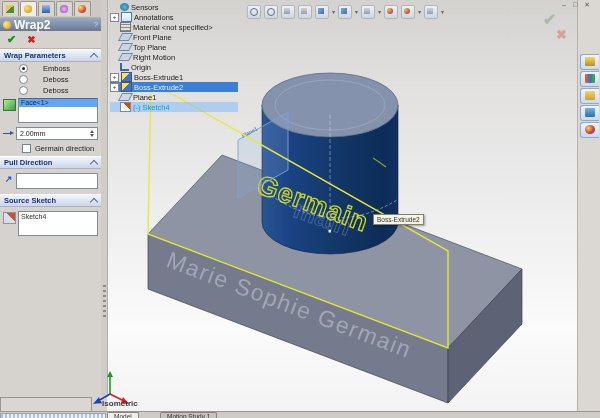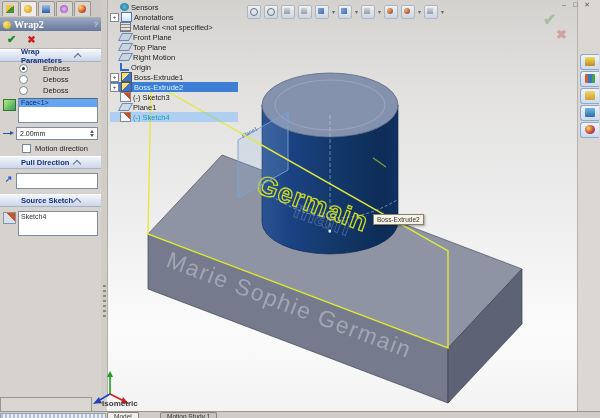--- a/index.html
+++ b/index.html
@@ -46,28 +46,28 @@
   .pm-tabs{height:16px;background:#ccc9c4;border-bottom:1px solid #b3afa9;display:flex;gap:1px;padding:1px 0 0 2px;}
   .pm-tab{width:15px;height:14px;border:1px solid #9b978f;border-bottom:none;background:#d9d6d1;position:relative;border-radius:2px 2px 0 0;}
   .pm-tab.active{background:#f0ede8;}
   .pm-tab i{position:absolute;left:3px;top:3px;width:8px;height:8px;display:block;}
   .pt-tree i{background:linear-gradient(135deg,#f0c840 50%,#4a8c3a 50%);}
   .pt-prop i{background:radial-gradient(circle at 35% 35%,#ffe070,#c89018);border-radius:50%;}
   .pt-conf i{background:linear-gradient(#9cc0ea,#2e5ea6);}
   .pt-dimx i{background:radial-gradient(circle at 50% 50%,#e8c0f0,#9040b8);border-radius:50%;}
   .pt-disp i{border-radius:50%;background:radial-gradient(circle at 30% 30%,#f8e060,#e05030 60%,#2848a0);}
   .pm-title{height:13px;background:linear-gradient(#9aa8c2,#67789a);display:flex;align-items:center;gap:3px;padding:0 3px;}
-  .pm-title .t{color:#fff;font-weight:bold;font-size:10px;font-family:Liberation Serif, serif;}
+  .pm-title .t{color:#fff;font-weight:bold;font-size:12px;}
   .pm-title .help{margin-left:auto;color:#dbe2ee;font-size:7px;}
   .wrap-ico{width:8px;height:8px;border-radius:50%;background:radial-gradient(circle at 35% 35%,#ffe87a,#caa018);}
   .pm-actions{height:15px;display:flex;align-items:center;gap:11px;padding:1px 7px;border-bottom:1px solid #b8b4ae;}
   .ok{color:#1d8a1d;font-size:11px;font-weight:bold;line-height:11px;}
   .cancel{color:#cc2222;font-size:10px;font-weight:bold;line-height:10px;}
   .grp-h{height:11px;background:linear-gradient(#f2f5fb,#ccd6ea);border-top:1px solid #fff;border-bottom:1px solid #a8b2c6;
-      color:#15317e;font-weight:bold;display:flex;align-items:center;padding:0 21px;}
+      color:#15317e;font-weight:bold;display:flex;align-items:center;padding:0 4px;}
   .grp-h .chev{margin-left:auto;width:5px;height:5px;border-left:1px solid #5a6a90;border-top:1px solid #5a6a90;transform:rotate(45deg);margin-top:2px;}
   .radio-row{display:flex;align-items:center;gap:15px;margin:2px 0 0 19px;height:9px;}
   .radio{width:7px;height:7px;border:1px solid #7c8798;border-radius:50%;background:#fff;position:relative;}
   .radio.on:after{content:"";position:absolute;left:1.5px;top:1.5px;width:3px;height:3px;border-radius:50%;background:#222;}
   .sel-row{display:flex;margin:3px 3px 0 3px;gap:2px;}
   .face-ico{width:11px;height:10px;background:linear-gradient(135deg,#baf080,#2f9e58);border:1px solid #3c7038;margin-top:1px;}
   .listbox{flex:1;background:#fff;border:1px solid #7e8ba0;border-top-color:#5a6578;height:23px;overflow:hidden;}
   .listbox .hl-item{background:#63a5f2;color:#0b2c66;font-size:7px;padding:0 2px;height:8px;line-height:8px;}
   .num-row{display:flex;margin:4px 3px 0 3px;gap:2px;align-items:center;}
   .dist-ico{width:11px;height:10px;position:relative;}
@@ -285,21 +285,21 @@
     <div class="spin">
       <span class="val">2.00mm</span>
       <span class="arrows">
         <span class="up"></span>
         <span class="dn"></span>
       </span>
     </div>
   </div>
   <div class="chk-row">
     <span class="chk"></span>
-    <span>Motion direction</span>
+    <span>Germain direction</span>
   </div>
   <div class="grp-h">
     <span>Pull Direction</span>
     <span class="chev"></span>
   </div>
   <div class="pull-row">
     <span class="pull-ico">↗</span>
     <div class="box"></div>
   </div>
   <div class="grp-h">
@@ -357,25 +357,20 @@
     <span class="ti ti-extrude"></span>
     <span>Boss-Extrude1</span>
   </div>
   <div class="trow sel">
     <span class="expand">+</span>
     <span class="ti ti-extrude"></span>
     <span>Boss-Extrude2</span>
   </div>
   <div class="trow">
     <span class="ind"></span>
-    <span class="ti ti-sketch"></span>
-    <span>(-) Sketch3</span>
-  </div>
-  <div class="trow">
-    <span class="ind"></span>
     <span class="ti ti-plane"></span>
     <span>Plane1</span>
   </div>
   <div class="trow hl">
     <span class="ind"></span>
     <span class="ti ti-sketch"></span>
     <span>(-) Sketch4</span>
   </div>
 </div>
 

